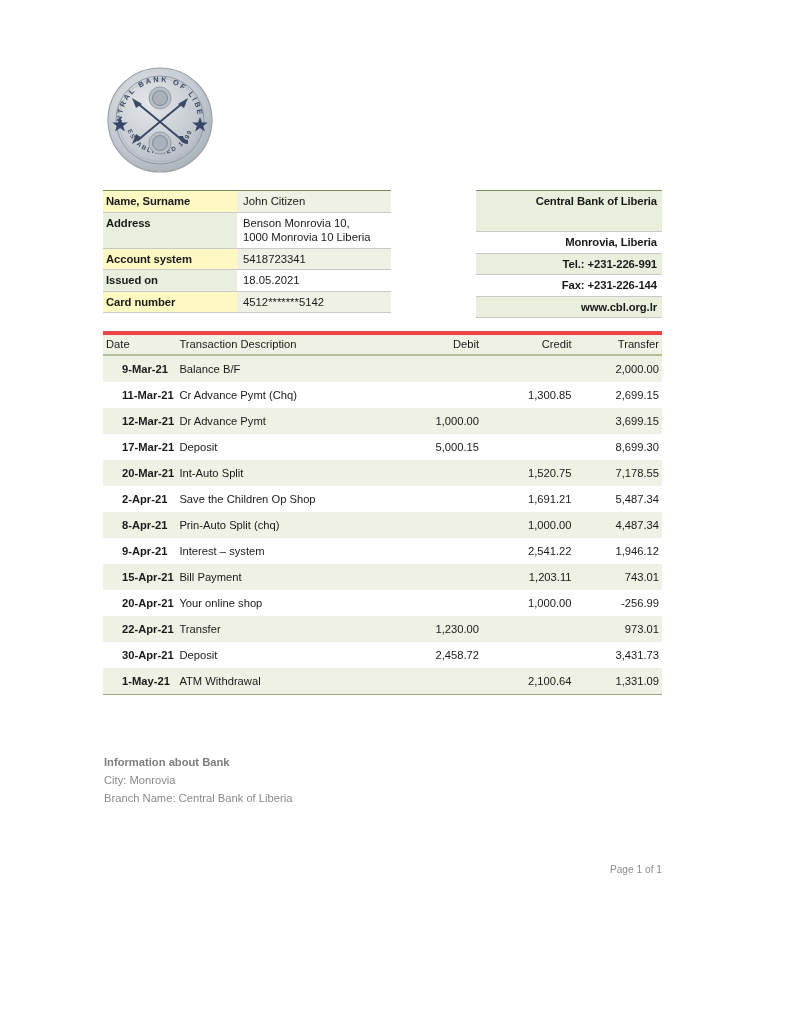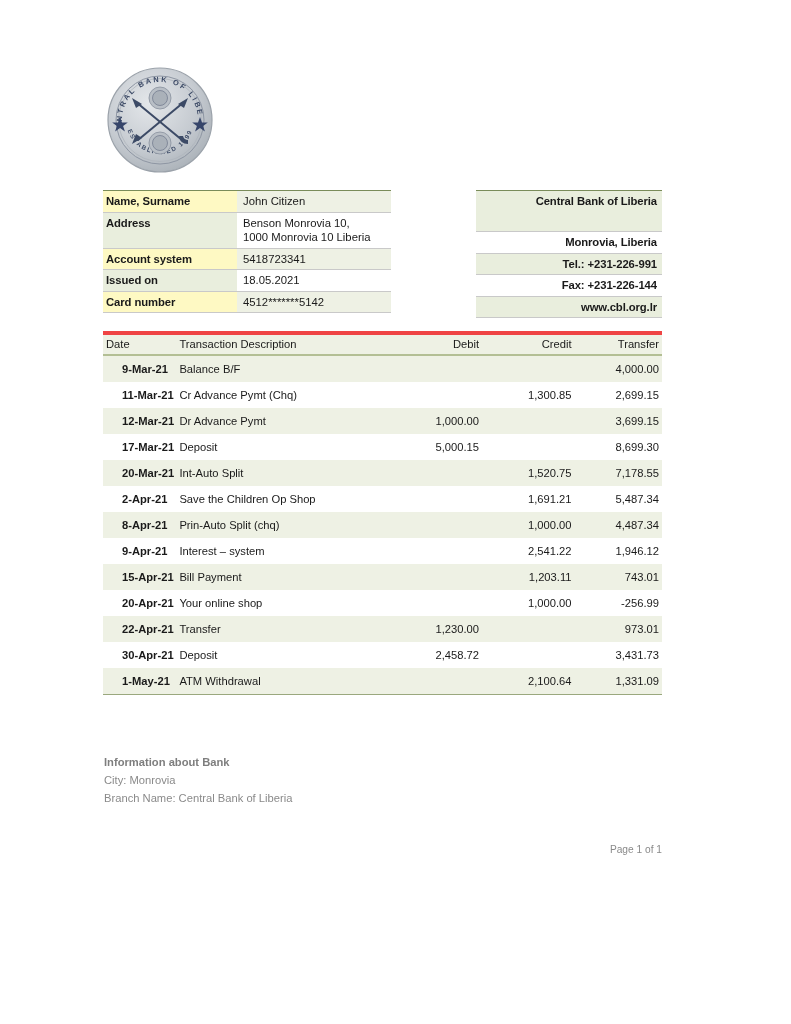--- a/index.html
+++ b/index.html
@@ -127,21 +127,21 @@
     top: 753px;
     font-size: 11.2px;
     color: #8a8a8a;
     line-height: 18px;
   }
   .bank-info .hdr { font-weight: bold; color: #7e7e7e; }
 
   .page-num {
     position: absolute;
     left: 0;
-    top: 844px;
+    top: 864px;
     width: 662px;
     text-align: right;
     font-size: 10.2px;
     color: #8a8a8a;
   }
 </style>
 </head>
 <body>
 
 <div class="page">
@@ -246,21 +246,21 @@
         <th class="c-credit">Credit</th>
         <th class="c-bal">Transfer</th>
       </tr>
     </thead>
     <tbody>
       <tr class="shade">
         <td class="c-date">9-Mar-21</td>
         <td class="c-desc">Balance B/F</td>
         <td class="c-debit"></td>
         <td class="c-credit"></td>
-        <td class="c-bal">4,000.00</td>
+        <td class="c-bal">2,000.00</td>
       </tr>
       <tr class="plain">
         <td class="c-date">11-Mar-21</td>
         <td class="c-desc">Cr Advance Pymt (Chq)</td>
         <td class="c-debit"></td>
         <td class="c-credit">1,300.85</td>
         <td class="c-bal">2,699.15</td>
       </tr>
       <tr class="shade">
         <td class="c-date">12-Mar-21</td>

